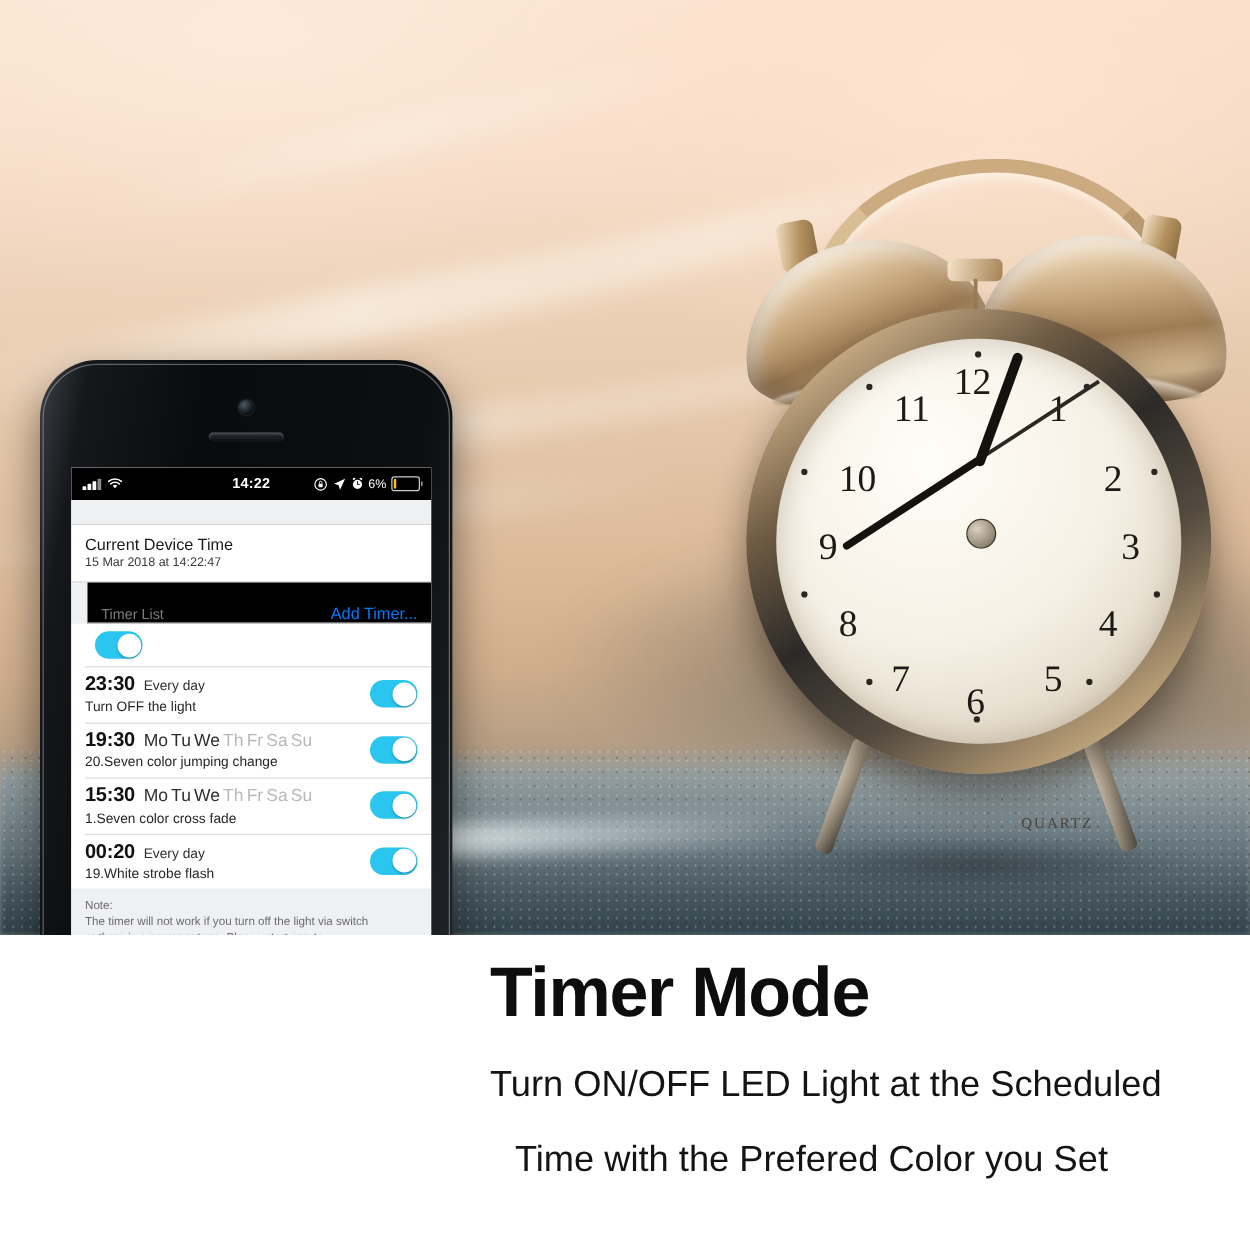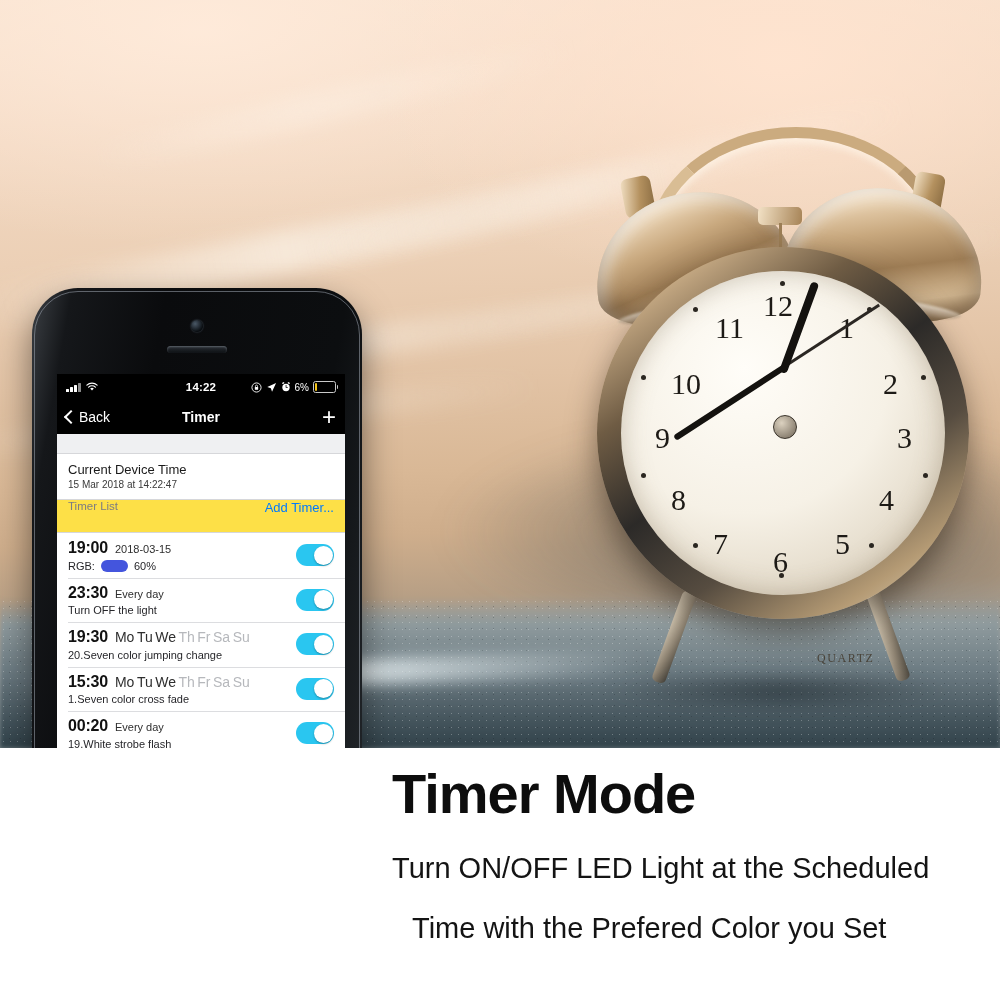--- a/index.html
+++ b/index.html
@@ -120,22 +120,22 @@
     transform:rotate(45deg);display:inline-block;}
   .nav-title{position:absolute;left:0;right:0;text-align:center;font-size:14px;font-weight:600;}
   .nav-plus{margin-left:auto;font-size:24px;line-height:1;font-weight:300;position:relative;z-index:2;cursor:pointer;}
 
   
   .content{background:#eff0f2;height:450px;overflow:hidden;}
   .spacer{height:19px;background:#eff0f2;}
   .card-devtime{background:#fff;padding:8px 11px 9px;border-top:.5px solid #d6d7da;border-bottom:.5px solid #d6d7da;}
   .dev-title{font-size:13px;color:#1a1a1a;}
   .dev-sub{font-size:10px;color:#3a3a3a;margin-top:2px;}
-  .listhdr{height:32px;background:#fde047;display:flex;align-items:flex-start;
-    justify-content:space-between;padding:0 11px;border-bottom:.5px solid #d6d7da;}
+  .listhdr{height:32px;background:#000000;display:flex;align-items:flex-end;
+    justify-content:space-between;padding:0 11px;border-bottom:.5px solid #d6d7da;margin-left:13px;}
   .listhdr-l{font-size:11.5px;color:#7c7c81;}
   .listhdr-r{font-size:13px;color:#007aff;cursor:pointer;}
   .rows{background:#fff;}
   .row{display:flex;align-items:center;padding:6px 11px 6px;position:relative;}
   .row + .row::before{content:"";position:absolute;left:11px;right:0;top:0;height:.5px;background:#dcdde0;}
   .row-main{flex:1;min-width:0;}
   .row-top{display:flex;align-items:baseline;gap:7px;}
   .row-time{font-size:16px;font-weight:bold;color:#111;letter-spacing:-.2px;}
   .row-when{font-size:11px;color:#2e2e2e;}
   .days span{font-size:14px;color:#2e2e2e;margin-right:2.5px;}
@@ -260,56 +260,37 @@
             <rect x="1.4" y="0.5" width="2.6" height="1.6" rx=".5" fill="#fff" transform="rotate(-32 2.7 1.3)"></rect>
             <rect x="8" y="0.5" width="2.6" height="1.6" rx=".5" fill="#fff" transform="rotate(32 9.3 1.3)"></rect>
           </svg>
           <span>6%</span>
           <span class="batt">
               <span class="batt-fill"></span>
             </span>
         </div>
       </div>
 
-      <div class="navbar">
-        <div class="nav-back">
-          <span class="chev"></span>
-          <span>Back</span>
-        </div>
-        <div class="nav-title">Timer</div>
-        <div class="nav-plus">+</div>
-      </div>
 
       <div class="content">
         <div class="spacer"></div>
 
         <div class="card-devtime">
           <div class="dev-title">Current Device Time</div>
           <div class="dev-sub">15 Mar 2018 at 14:22:47</div>
         </div>
 
         <div class="listhdr">
           <div class="listhdr-l">Timer List</div>
           <div class="listhdr-r" style="color: rgb(0, 122, 255);">Add Timer...</div>
         </div>
 
         <div class="rows">
 
           <div class="row">
-            <div class="row-main">
-              <div class="row-top">
-                <span class="row-time">19:00</span>
-                <span class="row-when">2018-03-15</span>
-              </div>
-              <div class="row-sub">
-                <span>RGB:</span>
-                <span class="swatch" style="background: rgb(68, 85, 221);"></span>
-                <span>60%</span>
-              </div>
-            </div>
             <div class="toggle" style="background: rgb(42, 198, 240);">
                 <span class="kn"></span>
               </div>
           </div>
 
           <div class="row">
             <div class="row-main">
               <div class="row-top">
                 <span class="row-time">23:30</span>
                 <span class="row-when">Every day</span>

